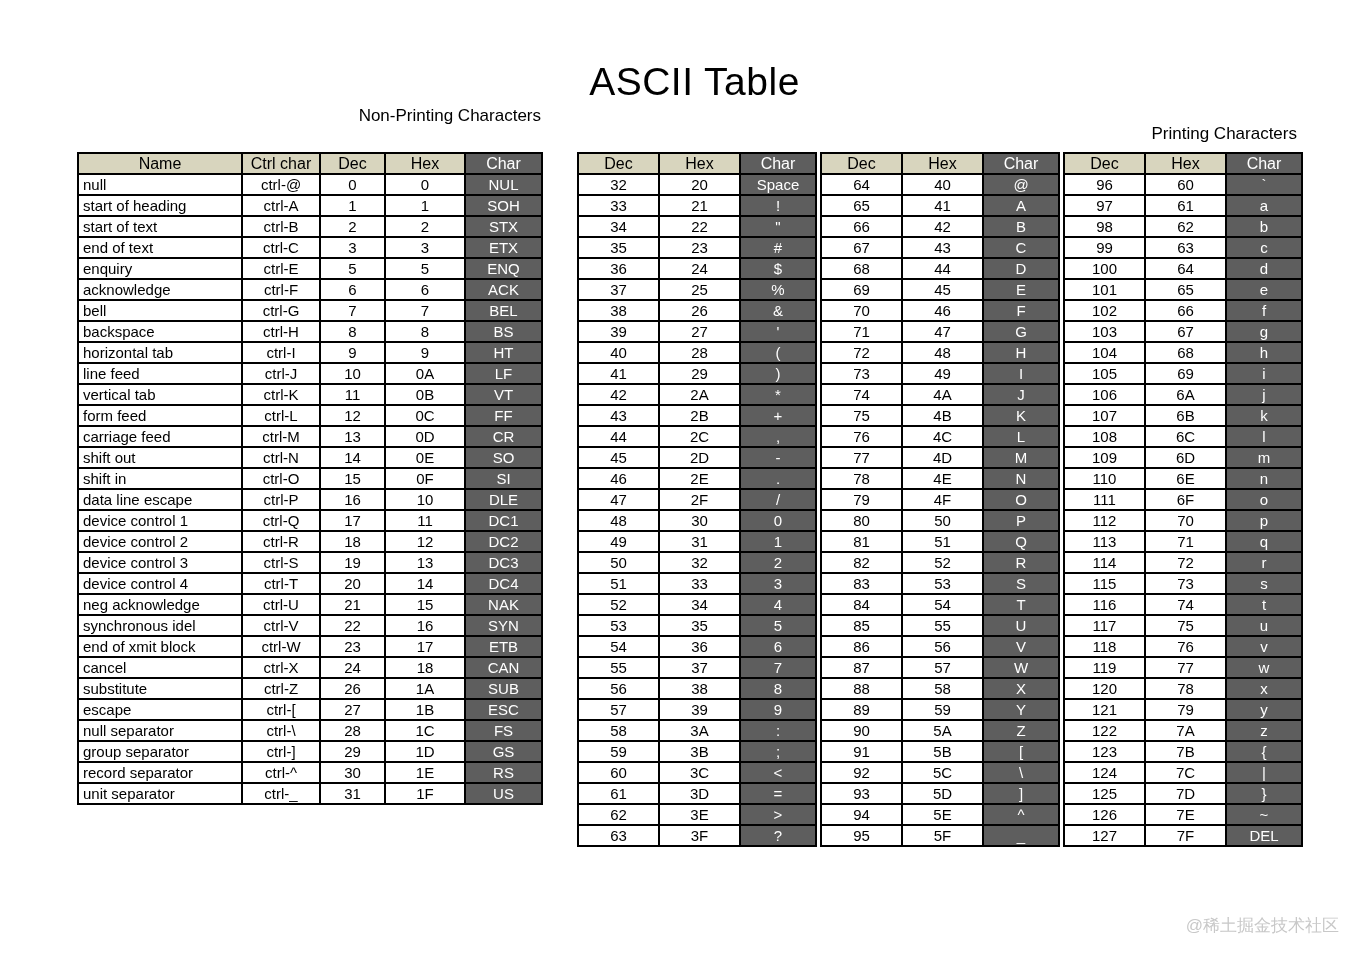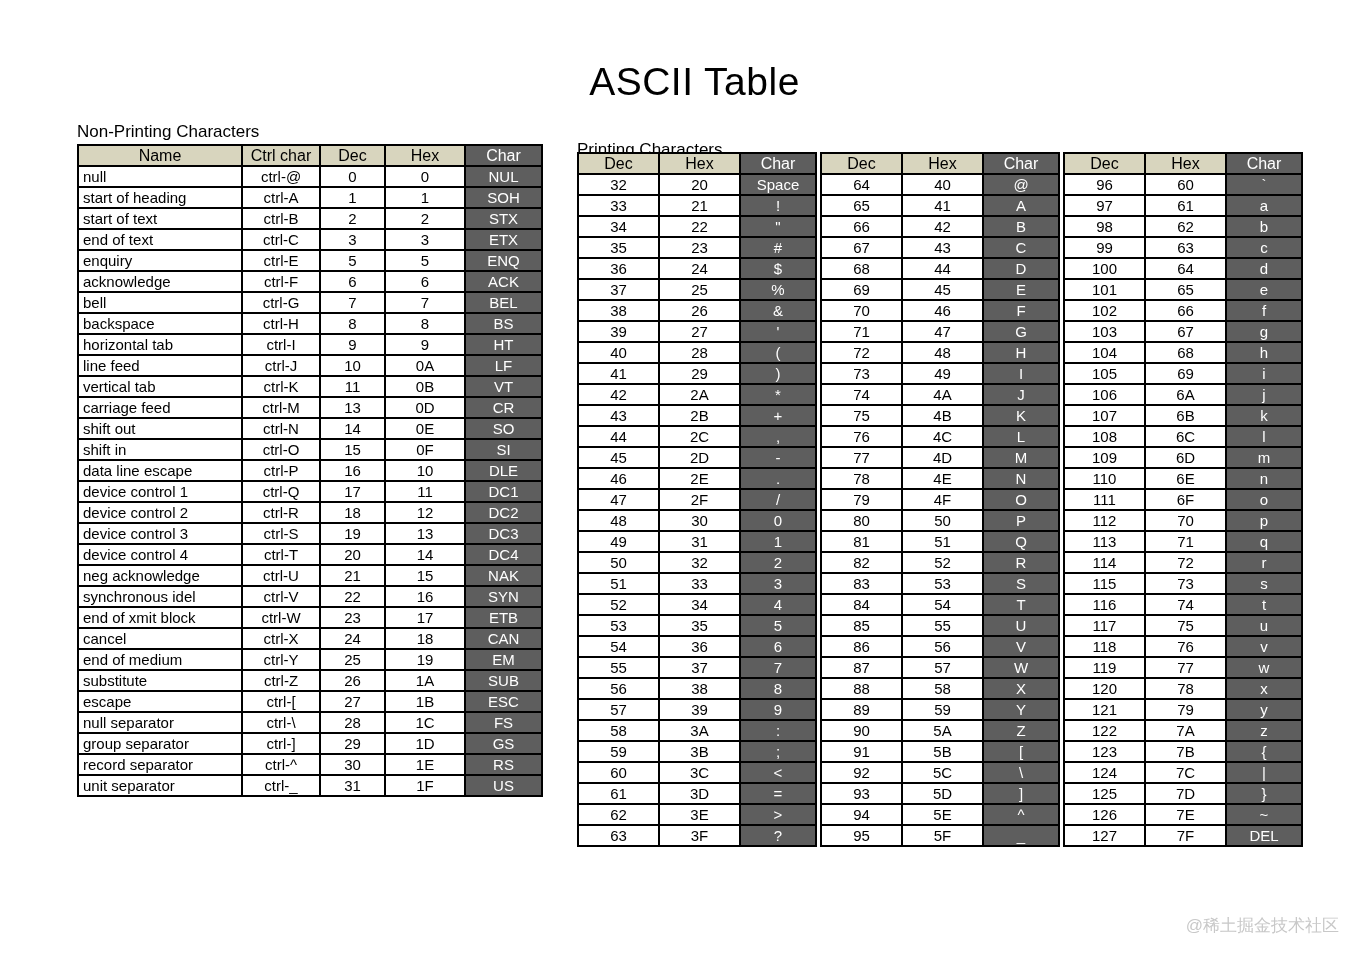--- a/index.html
+++ b/index.html
@@ -27,22 +27,22 @@
     left: 0;
     width: 100%;
     margin: 16px;
     text-align: center;
     font-size: 39px;
     font-weight: 400;
     letter-spacing: 0.5px;
   }
   .sec-label {
     position: absolute;
-    top: 122px;
-    text-align: left;
+    top: 106px;
+    text-align: right;
     font-size: 17px;
     font-weight: 400;
   }
   .sec-label.np { left: 77px; width: 464px; }
   .sec-label.pr { left: 577px; width: 720px; margin-top: 18px; }
 
   table.ascii-table {
     border-collapse: collapse;
     table-layout: fixed;
     font-size: 15px;
@@ -64,21 +64,21 @@
   }
   table.ascii-table th.char,
   table.ascii-table td.char {
     background: var(--char-bg);
     color: var(--char-text);
   }
 
   #np-table {
     position: absolute;
     left: 77px;
-    top: 144px;
+    top: 152px;
     width: 464px;
   }
   #np-table th:nth-child(1), #np-table td:nth-child(1) { width: 164px; text-align: left; padding-left: 4px; }
   #np-table th:nth-child(1) { text-align: center; padding-left: 0; }
   #np-table th:nth-child(2), #np-table td:nth-child(2) { width: 78px; }
   #np-table th:nth-child(3), #np-table td:nth-child(3) { width: 65px; }
   #np-table th:nth-child(4), #np-table td:nth-child(4) { width: 80px; }
   #np-table th:nth-child(5), #np-table td:nth-child(5) { width: 77px; }
 
   #p-groups {
@@ -192,20 +192,27 @@
         <td class="char">LF</td>
       </tr>
       <tr>
         <td>vertical tab</td>
         <td>ctrl-K</td>
         <td>11</td>
         <td>0B</td>
         <td class="char">VT</td>
       </tr>
       <tr>
+        <td>form feed</td>
+        <td>ctrl-L</td>
+        <td>12</td>
+        <td>0C</td>
+        <td class="char">FF</td>
+      </tr>
+      <tr>
         <td>carriage feed</td>
         <td>ctrl-M</td>
         <td>13</td>
         <td>0D</td>
         <td class="char">CR</td>
       </tr>
       <tr>
         <td>shift out</td>
         <td>ctrl-N</td>
         <td>14</td>
@@ -276,27 +283,20 @@
         <td class="char">ETB</td>
       </tr>
       <tr>
         <td>cancel</td>
         <td>ctrl-X</td>
         <td>24</td>
         <td>18</td>
         <td class="char">CAN</td>
       </tr>
       <tr>
-        <td>end of medium</td>
-        <td>ctrl-Y</td>
-        <td>25</td>
-        <td>19</td>
-        <td class="char">EM</td>
-      </tr>
-      <tr>
         <td>substitute</td>
         <td>ctrl-Z</td>
         <td>26</td>
         <td>1A</td>
         <td class="char">SUB</td>
       </tr>
       <tr>
         <td>escape</td>
         <td>ctrl-[</td>
         <td>27</td>

